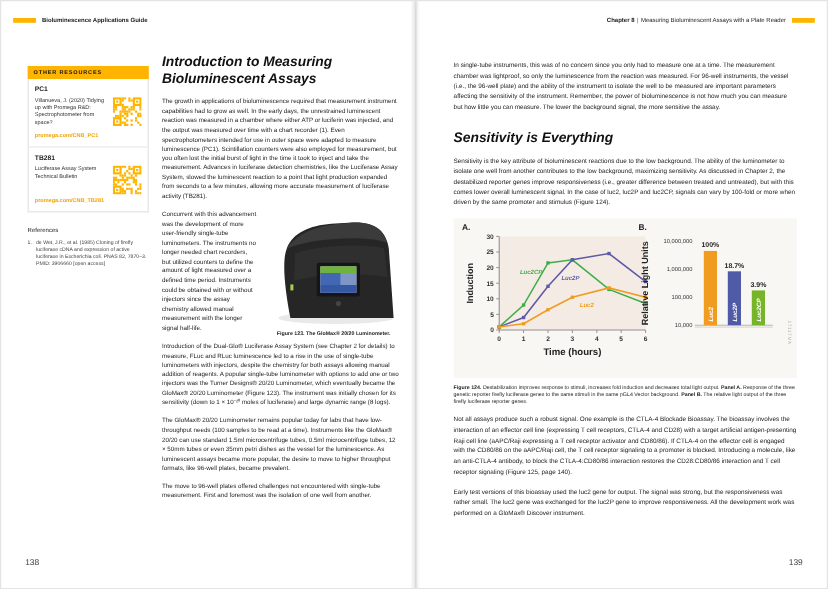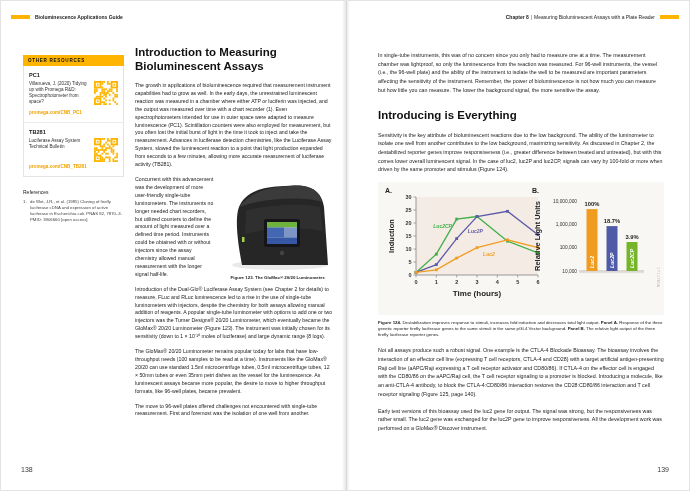--- a/index.html
+++ b/index.html
@@ -35,21 +35,21 @@
   .res-desc { font-size:4.6px; line-height:6.2px; color:#333; }
   .res-link { clear:both; display:block; font-size:4.6px; font-weight:bold; color:#EFA400;
     margin-top:5px; text-decoration:none; }
   .refs { margin-top:12px; }
   .refs-title { font-size:5px; color:#222; margin-bottom:4px; }
   .ref-item { display:flex; font-size:4.3px; line-height:5.9px; color:#444; }
   .ref-num { width:7px; flex:none; }
 
   
   .main-left { position:absolute; left:134px; top:44px; width:199px; }
-  h1.doc { font-size:11.5px; line-height:14px; font-weight:bold; color:#111; margin-bottom:9px; }
+  h1.doc { font-size:11.5px; line-height:14px; font-weight:bold; color:#111; margin-bottom:9px;font-style:italic; }
   .main-left p { font-size:5.2px; line-height:7.9px; margin-bottom:7px; text-align:left; }
   .fig123 { float:right; width:112px; margin:1px 0 3px 8px; text-align:center; }
   .fig123 svg { display:block; width:112px; height:96px; }
   .figcap { font-size:4.4px; line-height:6px; font-weight:bold; color:#222; margin-top:2px; }
 
   
   .main-right { position:absolute; left:377px; top:50px; width:286px; }
   .main-right p { font-size:5.3px; line-height:8.7px; margin-bottom:8px; }
   .main-right h1.doc { margin:13px 0 9px; }
 
@@ -269,21 +269,21 @@
     </div>
 
     <p>Concurrent with this advancement was the development of more user-friendly single-tube luminometers. The instruments no longer needed chart recorders, but utilized counters to define the amount of light measured over a defined time period. Instruments could be obtained with or without injectors since the assay chemistry allowed manual measurement with the longer signal half-life.</p>
     <p>Introduction of the Dual-Glo® Luciferase Assay System (see Chapter 2 for details) to measure, FLuc and RLuc luminescence led to a rise in the use of single-tube luminometers with injectors, despite the chemistry for both assays allowing manual addition of reagents. A popular single-tube luminometer with options to add one or two injectors was the Turner Designs® 20/20 Luminometer, which eventually became the GloMax® 20/20 Luminometer (Figure 123). The instrument was initially chosen for its sensitivity (down to 1 × 10⁻²⁰ moles of luciferase) and large dynamic range (8 logs).</p>
     <p>The GloMax® 20/20 Luminometer remains popular today for labs that have low-throughput needs (100 samples to be read at a time). Instruments like the GloMax® 20/20 can use standard 1.5ml microcentrifuge tubes, 0.5ml microcentrifuge tubes, 12 × 50mm tubes or even 35mm petri dishes as the vessel for the luminescence. As luminescent assays became more popular, the desire to move to higher throughput formats, like 96-well plates, became prevalent.</p>
     <p>The move to 96-well plates offered challenges not encountered with single-tube measurement. First and foremost was the isolation of one well from another.</p>
   </div>
 
   <div class="main-right">
     <p>In single-tube instruments, this was of no concern since you only had to measure one at a time. The measurement chamber was lightproof, so only the luminescence from the reaction was measured. For 96-well instruments, the vessel (i.e., the 96-well plate) and the ability of the instrument to isolate the well to be measured are important parameters affecting the sensitivity of the instrument. Remember, the power of bioluminescence is not how much you can measure but how little you can measure. The lower the background signal, the more sensitive the assay.</p>
-    <h1 class="doc">Introducing is Everything</h1>
+    <h1 class="doc">Sensitivity is Everything</h1>
     <p>Sensitivity is the key attribute of bioluminescent reactions due to the low background. The ability of the luminometer to isolate one well from another contributes to the low background, maximizing sensitivity. As discussed in Chapter 2, the destabilized reporter genes improve responsiveness (i.e., greater difference between treated and untreated), but with this comes lower overall luminescent signal. In the case of luc2, luc2P and luc2CP, signals can vary by 100-fold or more when driven by the same promoter and stimulus (Figure 124).</p>
 
     <div class="figure-panel">
       <span class="panel-label panel-label-a">A.</span>
       <span class="panel-label panel-label-b">B.</span>
       <svg class="chartA" id="chartA" width="172" height="124" viewBox="0 0 172 124">
           <rect x="30" y="10" width="122" height="78" fill="#f4ece4"></rect>
           <path d="M30,10 L30,88 L152,88" fill="none" stroke="#8f8f8f" stroke-width="0.9"></path>
           <line x1="30" y1="88" x2="30" y2="90.5" stroke="#8f8f8f" stroke-width="0.8"></line>
           <text x="30" y="97" text-anchor="middle" font-size="5.5" font-weight="bold" fill="#333">0</text>

